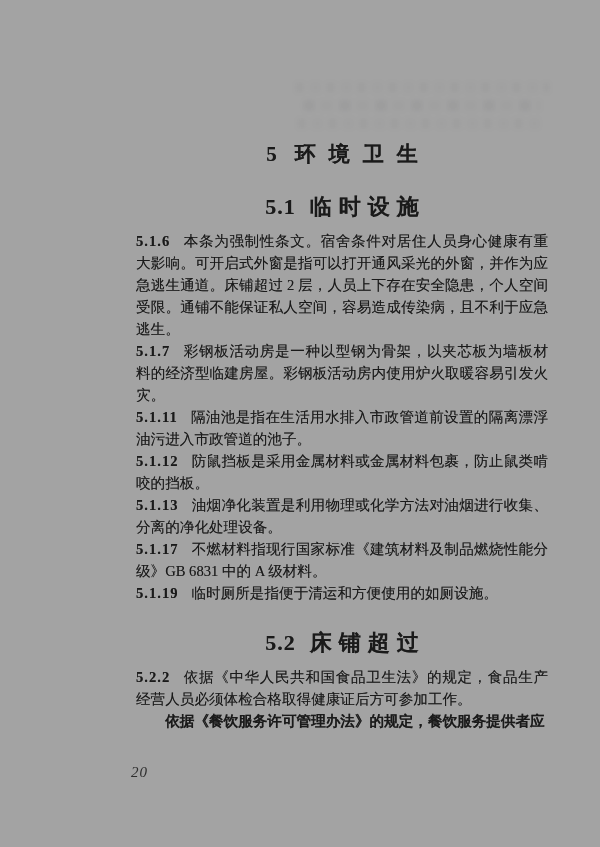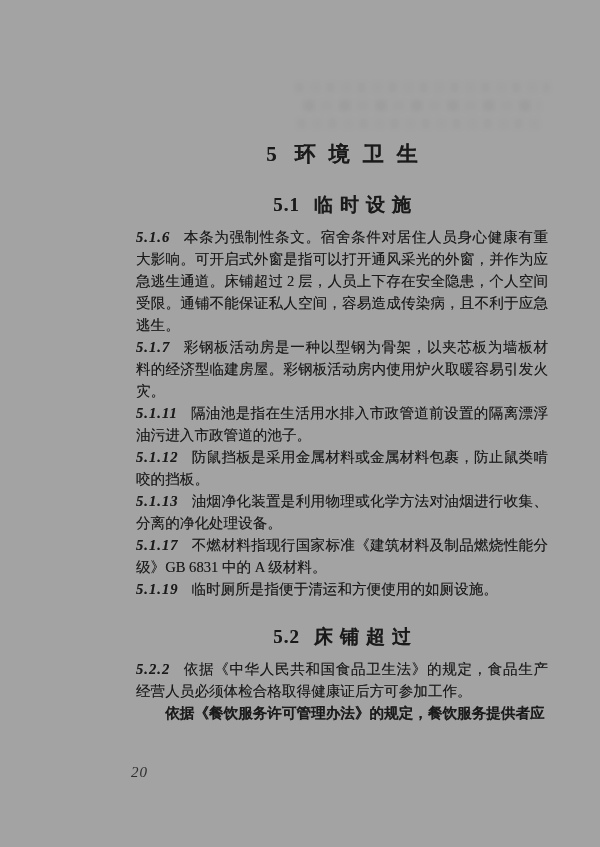--- a/index.html
+++ b/index.html
@@ -48,21 +48,21 @@
     font-weight: bold;
     text-align: center;
     white-space: nowrap;
     text-shadow: 0 0 0.5px rgba(0,0,0,0.55);
   }
   .ch-num { margin-right: 18px; }
   .ch-title { letter-spacing: 13px; margin-right: -13px; }
 
   h2.section {
     margin: 24px 0 8px 0;
-    font-size: 19px;
+    font-size: 22px;
     font-weight: bold;
     text-align: center;
     white-space: nowrap;
     text-shadow: 0 0 0.4px rgba(0,0,0,0.5);
   }
   h2.section.first { margin-top: 0; }
   .sec-num { margin-right: 14px; letter-spacing: 1px; }
   .sec-title { letter-spacing: 7px; margin-right: -7px; }
 
   p.clause {
@@ -70,21 +70,20 @@
     font-size: 14.6px;
     line-height: 22px;
     text-align: justify;
     text-shadow: 0 0 0.4px rgba(0,0,0,0.45);
   }
   .cnum {
     font-weight: bold;
     letter-spacing: 1px;
     padding-right: 13px;
     white-space: nowrap;
-    font-style: italic;
   }
   p.continuation {
     margin: 0;
     font-size: 14.6px;
     line-height: 22px;
     text-align: justify;
     text-indent: 2em;
     text-shadow: 0 0 0.4px rgba(0,0,0,0.45);
     font-weight: bold;
   }

